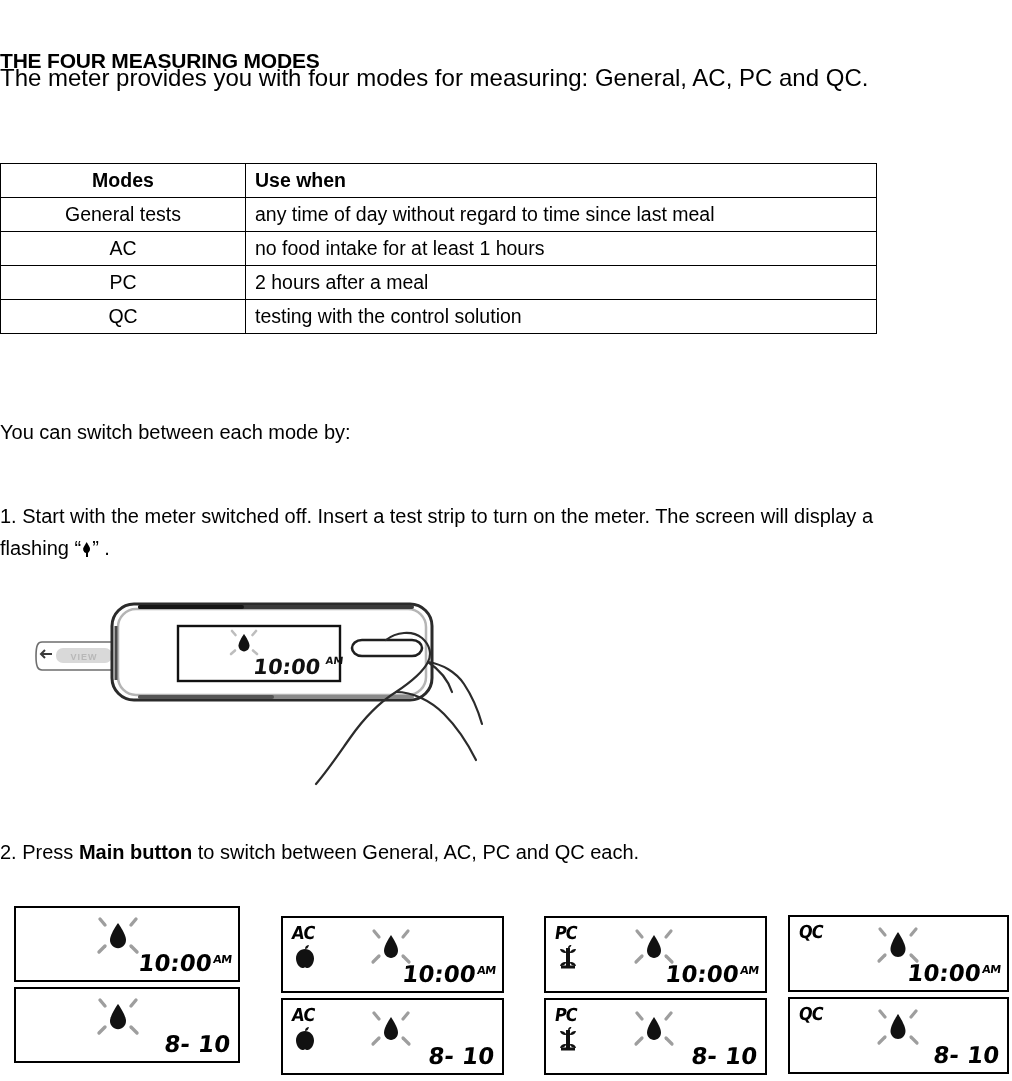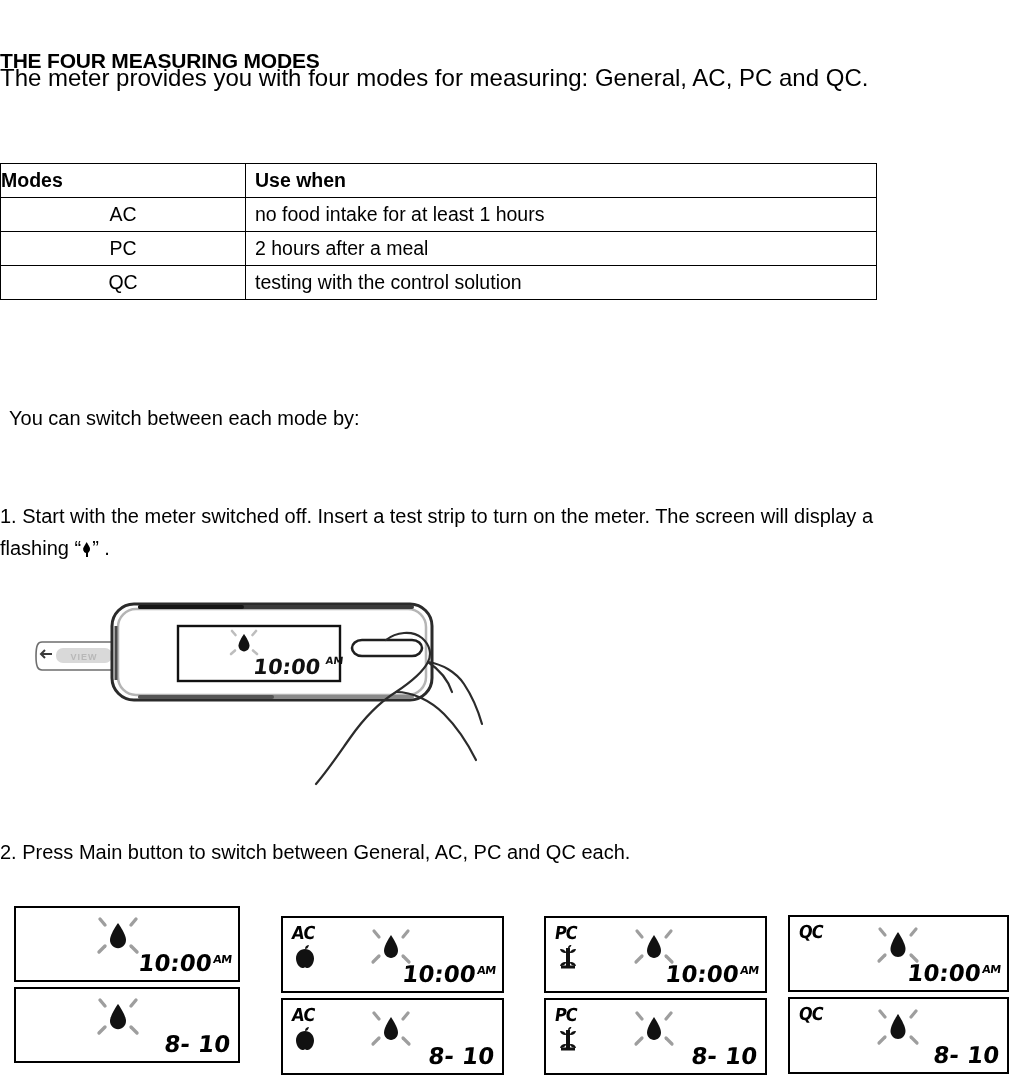--- a/index.html
+++ b/index.html
@@ -51,36 +51,36 @@
   .modes-table td, .modes-table th {
     border: 1.4px solid #000000;
     font-size: 19.5px;
     font-weight: normal;
     height: 33px;
     padding: 0 0 0 0;
     line-height: 33px;
   }
   .modes-table th {
     font-weight: bold;
-    text-align: left;
+    text-align: center;
   }
   .col-mode { width: 244px; text-align: center; }
   .col-use  { text-align: left; padding-left: 9px !important; }
 
   
   .para {
     position: absolute;
     font-size: 20px;
     line-height: 32px;
   }
-  #p-switch { left: 0px; top: 402px; width: 900px; margin-left: 9px; }
+  #p-switch { left: 0px; top: 416px; width: 900px; }
   #p-step1  { left: 0px; top: 500px; width: 890px; }
   #p-step2  { left: 0px; top: 836px; width: 900px; }
 
-  .bold { font-weight: normal; }
+  .bold { font-weight: bold; }
 
   
   .inline-drop {
     display: inline-block;
     width: 9px;
     height: 15px;
     position: relative;
     vertical-align: -2px;
     margin: 0 1px;
   }
@@ -196,20 +196,24 @@
 <div class="intro-para">The meter provides you with four modes for measuring: General, AC, PC and QC.</div>
 
 <table class="modes-table">
   <thead>
     <tr>
       <th class="col-mode">Modes</th>
       <th class="col-use" style="text-align:left;">Use when</th>
     </tr>
   </thead>
   <tbody>
+    <tr>
+      <td class="col-mode">General tests</td>
+      <td class="col-use">any time of day without regard to time since last meal</td>
+    </tr>
     <tr>
       <td class="col-mode">AC</td>
       <td class="col-use">no food intake for at least 1 hours</td>
     </tr>
     <tr>
       <td class="col-mode">PC</td>
       <td class="col-use">2 hours after a meal</td>
     </tr>
     <tr>
       <td class="col-mode">QC</td>

